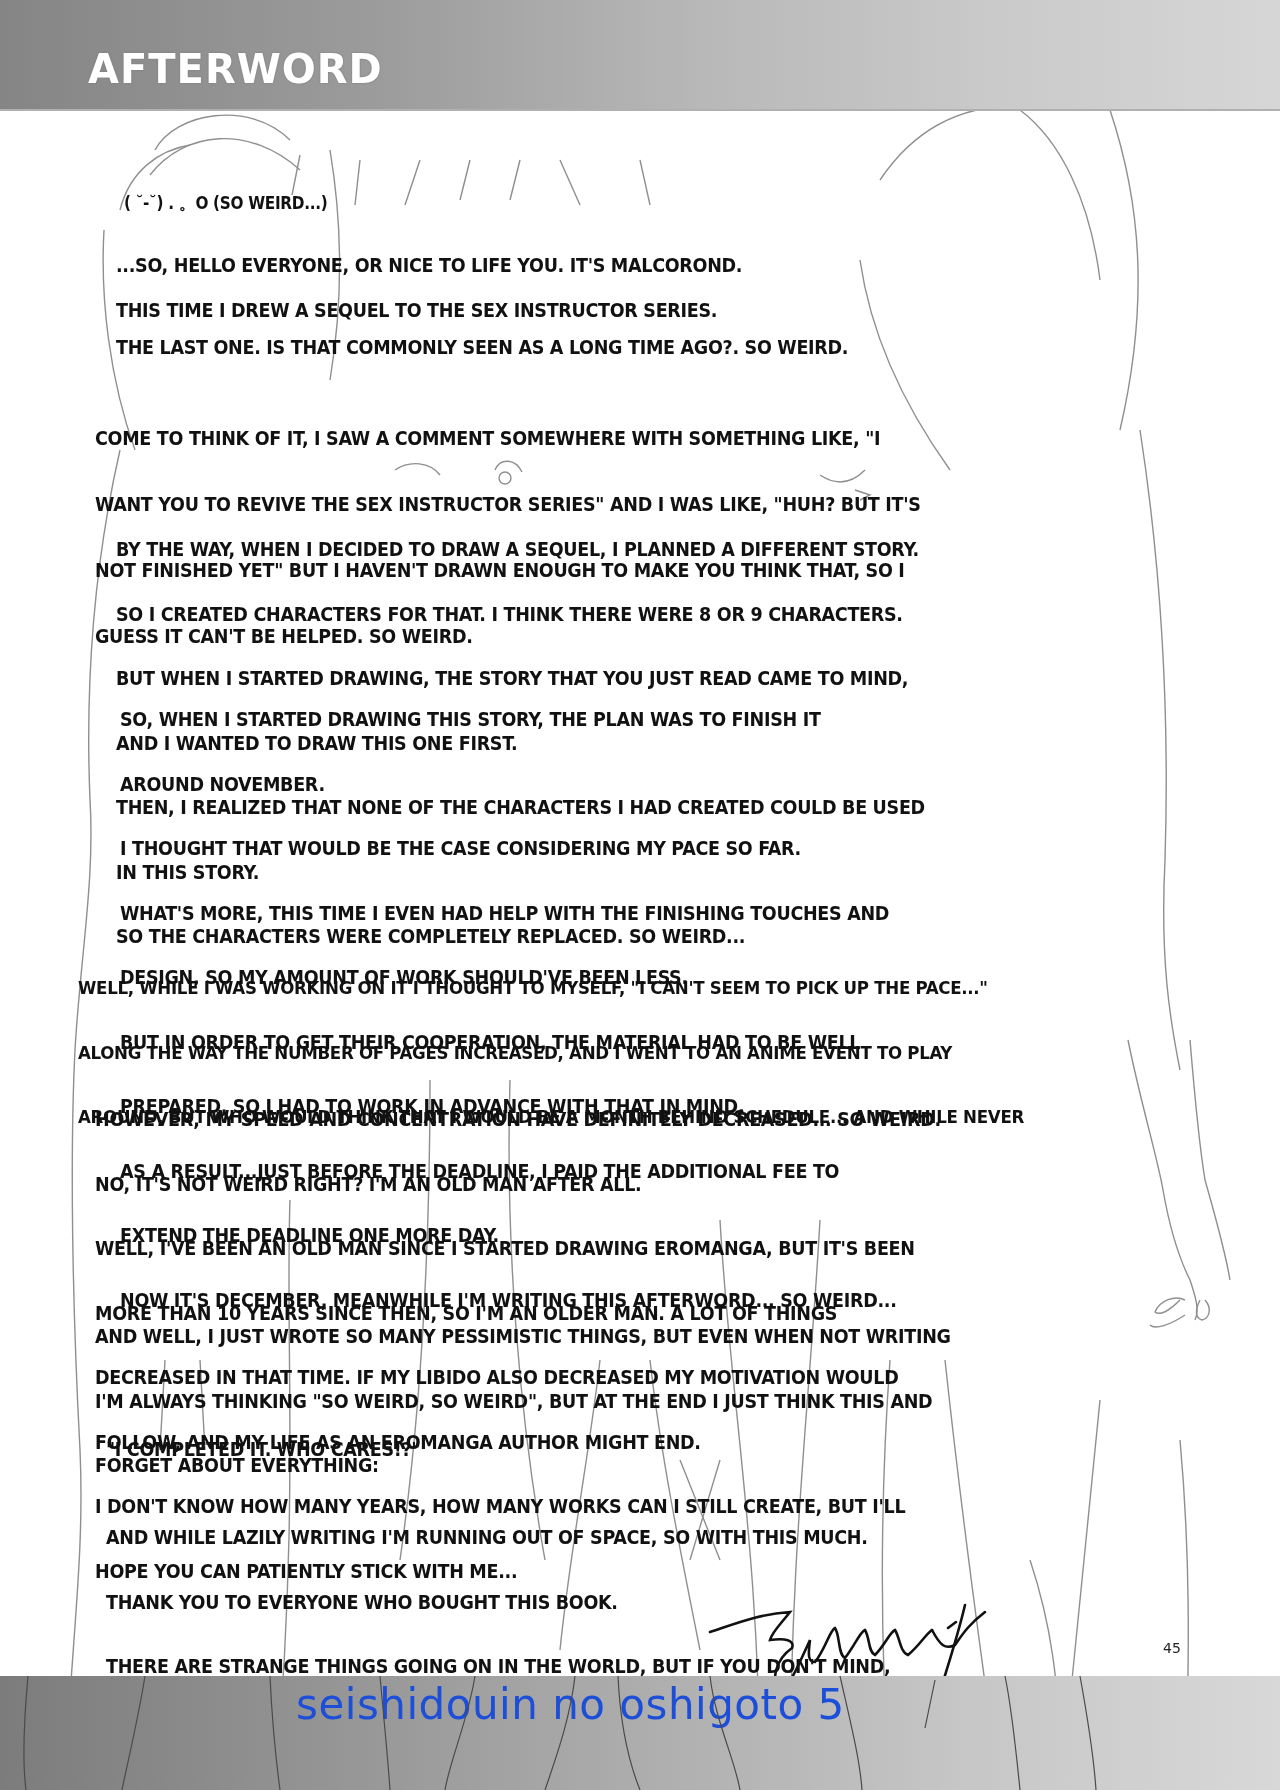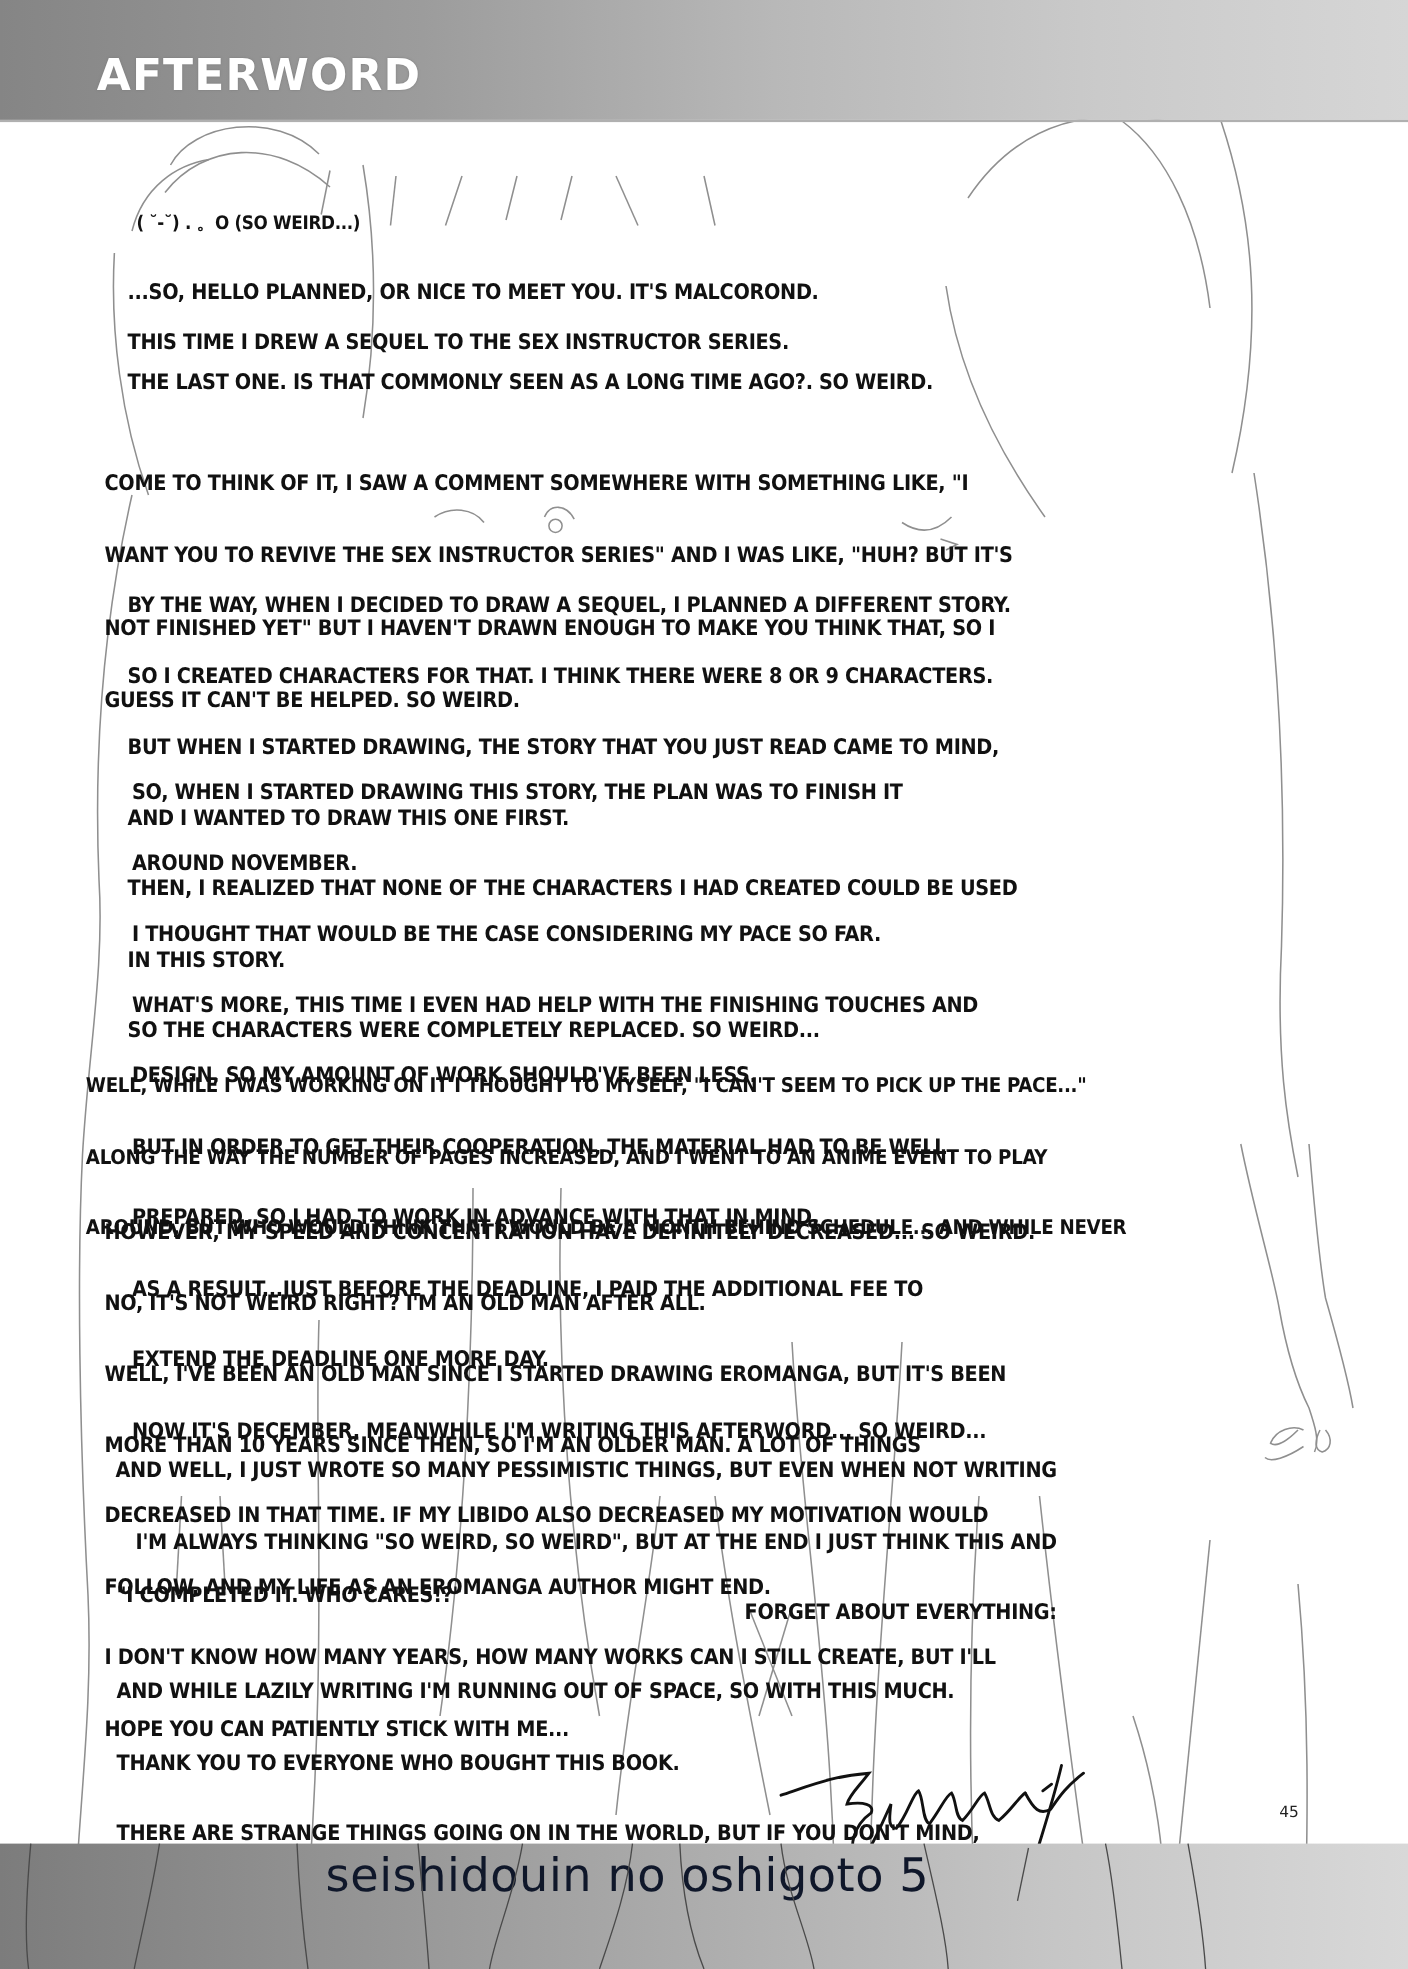--- a/index.html
+++ b/index.html
@@ -31,21 +31,21 @@
     transform-origin: left top;
   }
   .block .line { display: block; }
   .footer-band {
     position: absolute; left: 0; top: 1676px; width: 1280px; height: 114px;
     background: linear-gradient(to right, #7c7c7c 0%, #949494 25%, #adadad 50%, #c6c6c6 75%, #d8d8d8 100%);
   }
   .footer-title {
     position: absolute; left: 296px; top: 1680px;
     font-family: "DejaVu Sans", sans-serif; font-size: 42px;
-    color: #0f172a; letter-spacing: 0.5px;
+    color: #1d4ed8; letter-spacing: 0.5px;
   }
   .page-number {
     position: absolute; left: 1163px; top: 1640px;
     font-family: "DejaVu Sans", sans-serif; font-size: 14px; color: #222;
   }
   .signature { position: absolute; left: 700px; top: 1600px; width: 330px; height: 100px; }
 </style>
 </head>
 <body>
 
@@ -108,21 +108,21 @@
 </svg>
 
 <div class="header-band"></div>
 <div class="header-title">AFTERWORD</div>
 
 <div class="block" style="left:124px; top:146px; font-size:17px;">
   <span class="line">( ˘-˘) . 。O (SO WEIRD...)</span>
 </div>
 
 <div class="block" style="left:116px; top:208px;">
-  <span class="line">...SO, HELLO PLANNED, OR NICE TO MEET YOU. IT'S MALCOROND.</span>
+  <span class="line">...SO, HELLO EVERYONE, OR NICE TO LIFE YOU. IT'S MALCOROND.</span>
 </div>
 
 <div class="block" style="left:116px; top:253px;">
   <span class="line">THIS TIME I DREW A SEQUEL TO THE SEX INSTRUCTOR SERIES.</span>
 </div>
 
 <div class="block" style="left:116px; top:298px; line-height:20px;">
   <span class="line">THE LAST ONE. IS THAT COMMONLY SEEN AS A LONG TIME AGO?. SO WEIRD.</span>
 </div>
 
@@ -166,21 +166,21 @@
   <span class="line">HOWEVER, MY SPEED AND CONCENTRATION HAVE DEFINITELY DECREASED... SO WEIRD.</span>
   <span class="line">NO, IT'S NOT WEIRD RIGHT? I'M AN OLD MAN AFTER ALL.</span>
   <span class="line">WELL, I'VE BEEN AN OLD MAN SINCE I STARTED DRAWING EROMANGA, BUT IT'S BEEN</span>
   <span class="line">MORE THAN 10 YEARS SINCE THEN, SO I'M AN OLDER MAN. A LOT OF THINGS</span>
   <span class="line">DECREASED IN THAT TIME. IF MY LIBIDO ALSO DECREASED MY MOTIVATION WOULD</span>
   <span class="line">FOLLOW, AND MY LIFE AS AN EROMANGA AUTHOR MIGHT END.</span>
   <span class="line">I DON'T KNOW HOW MANY YEARS, HOW MANY WORKS CAN I STILL CREATE, BUT I'LL</span>
   <span class="line">HOPE YOU CAN PATIENTLY STICK WITH ME...</span>
 </div>
 
-<div class="block" style="left:105px; top:1283px; line-height:21.5px;text-align:right;">
+<div class="block" style="left:95px; top:1283px; line-height:21.5px;">
   <span class="line">AND WELL, I JUST WROTE SO MANY PESSIMISTIC THINGS, BUT EVEN WHEN NOT WRITING</span>
   <span class="line">I'M ALWAYS THINKING "SO WEIRD, SO WEIRD", BUT AT THE END I JUST THINK THIS AND</span>
   <span class="line">FORGET ABOUT EVERYTHING:</span>
 </div>
 
 <div class="block" style="left:106px; top:1392px;">
   <span class="line">"I COMPLETED IT. WHO CARES!?"</span>
 </div>
 
 <div class="block" style="left:106px; top:1484px; line-height:21.5px;">

